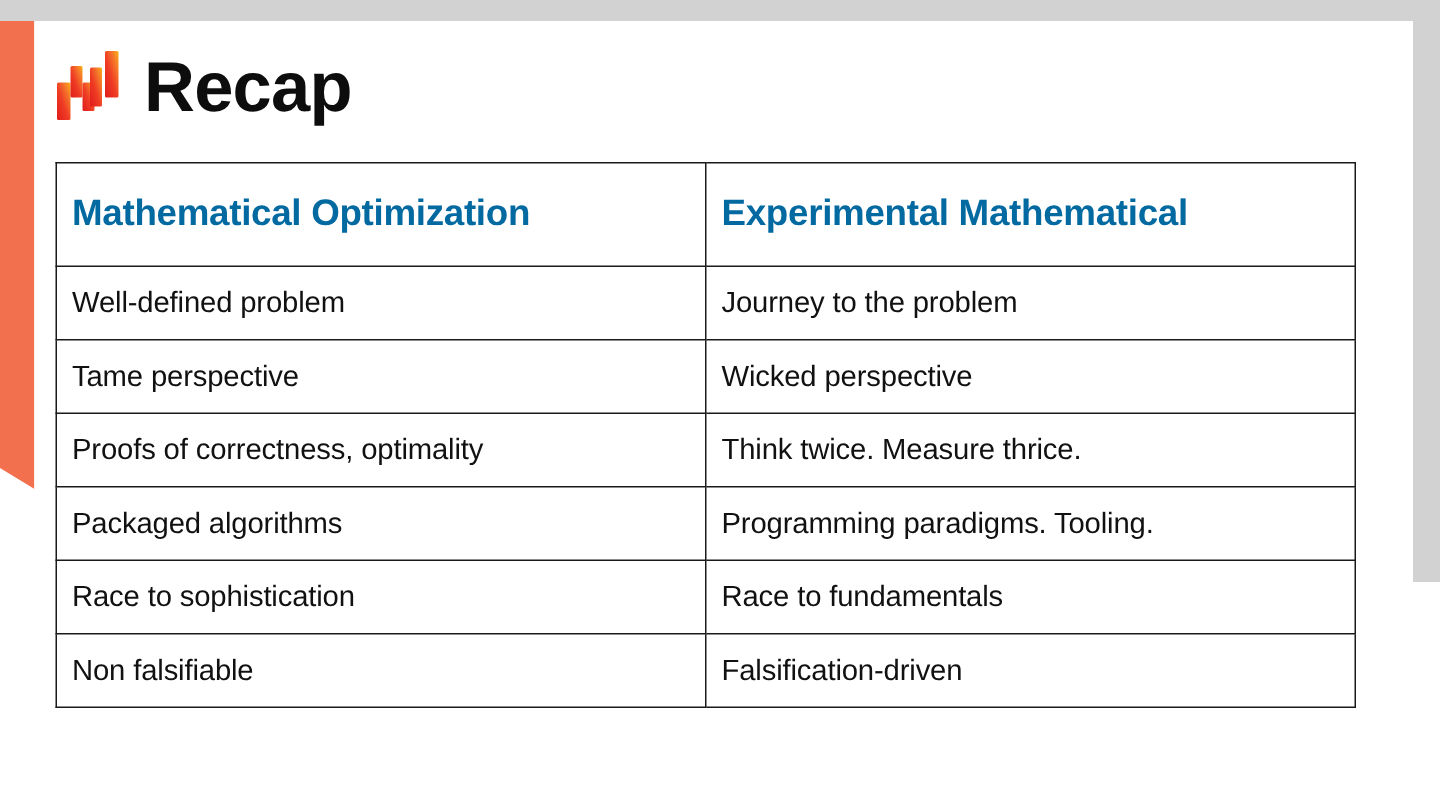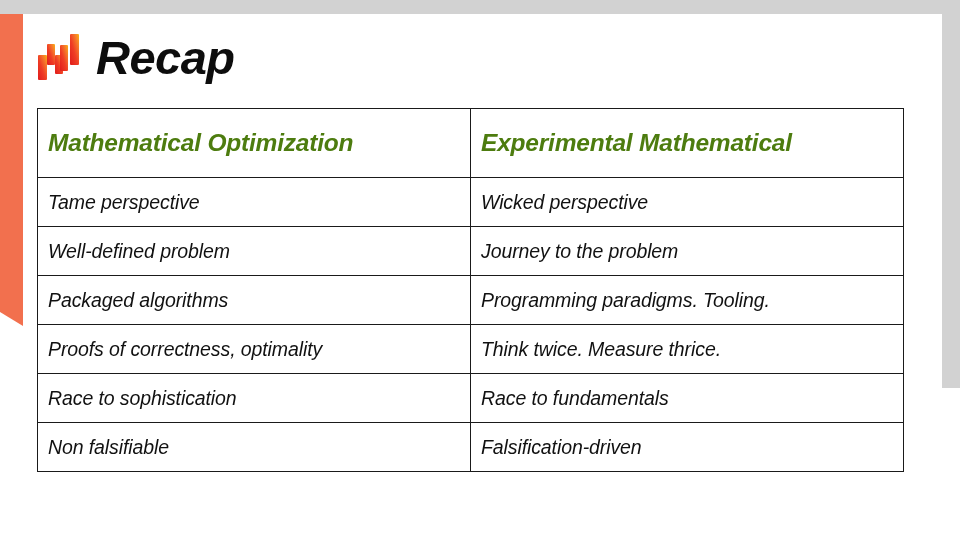--- a/index.html
+++ b/index.html
@@ -13,21 +13,20 @@
     font-family: "Liberation Sans", sans-serif;
     overflow: hidden;
   }
 
   
   #page {
     position: relative;
     width: 960px;
     height: 388px;
     background: #d2d2d2;
-    font-style: italic;
   }
 
   
   #slide {
     position: absolute;
     left: 0px;
     top: 14px;
     width: 942px;
     height: 505px;
     background: #ffffff;
@@ -84,21 +83,21 @@
 
   #compare-table th,
   #compare-table td {
     border: 1px solid #1a1a1a;
     text-align: left;
     vertical-align: middle;
     padding: 0 10px;
   }
   #compare-table thead th {
     height: 68px;
-    color: #4d7c0f;
+    color: #0369a1;
     font-size: 24.5px;
     font-weight: bold;
     letter-spacing: -0.2px;
     white-space: nowrap;
   }
   #compare-table tbody td {
     height: 48px;
     color: #111111;
     font-size: 19.5px;
     font-weight: normal;
@@ -144,34 +143,34 @@
         <col class="col-right">
       </colgroup>
       <thead>
         <tr>
           <th>Mathematical Optimization</th>
           <th>Experimental Mathematical</th>
         </tr>
       </thead>
       <tbody>
         <tr>
+          <td>Well-defined problem</td>
+          <td>Journey to the problem</td>
+        </tr>
+        <tr>
           <td>Tame perspective</td>
           <td>Wicked perspective</td>
         </tr>
         <tr>
-          <td>Well-defined problem</td>
-          <td>Journey to the problem</td>
+          <td>Proofs of correctness, optimality</td>
+          <td>Think twice. Measure thrice.</td>
         </tr>
         <tr>
           <td>Packaged algorithms</td>
           <td>Programming paradigms. Tooling.</td>
-        </tr>
-        <tr>
-          <td>Proofs of correctness, optimality</td>
-          <td>Think twice. Measure thrice.</td>
         </tr>
         <tr>
           <td>Race to sophistication</td>
           <td>Race to fundamentals</td>
         </tr>
         <tr>
           <td>Non falsifiable</td>
           <td>Falsification-driven</td>
         </tr>
       </tbody>

